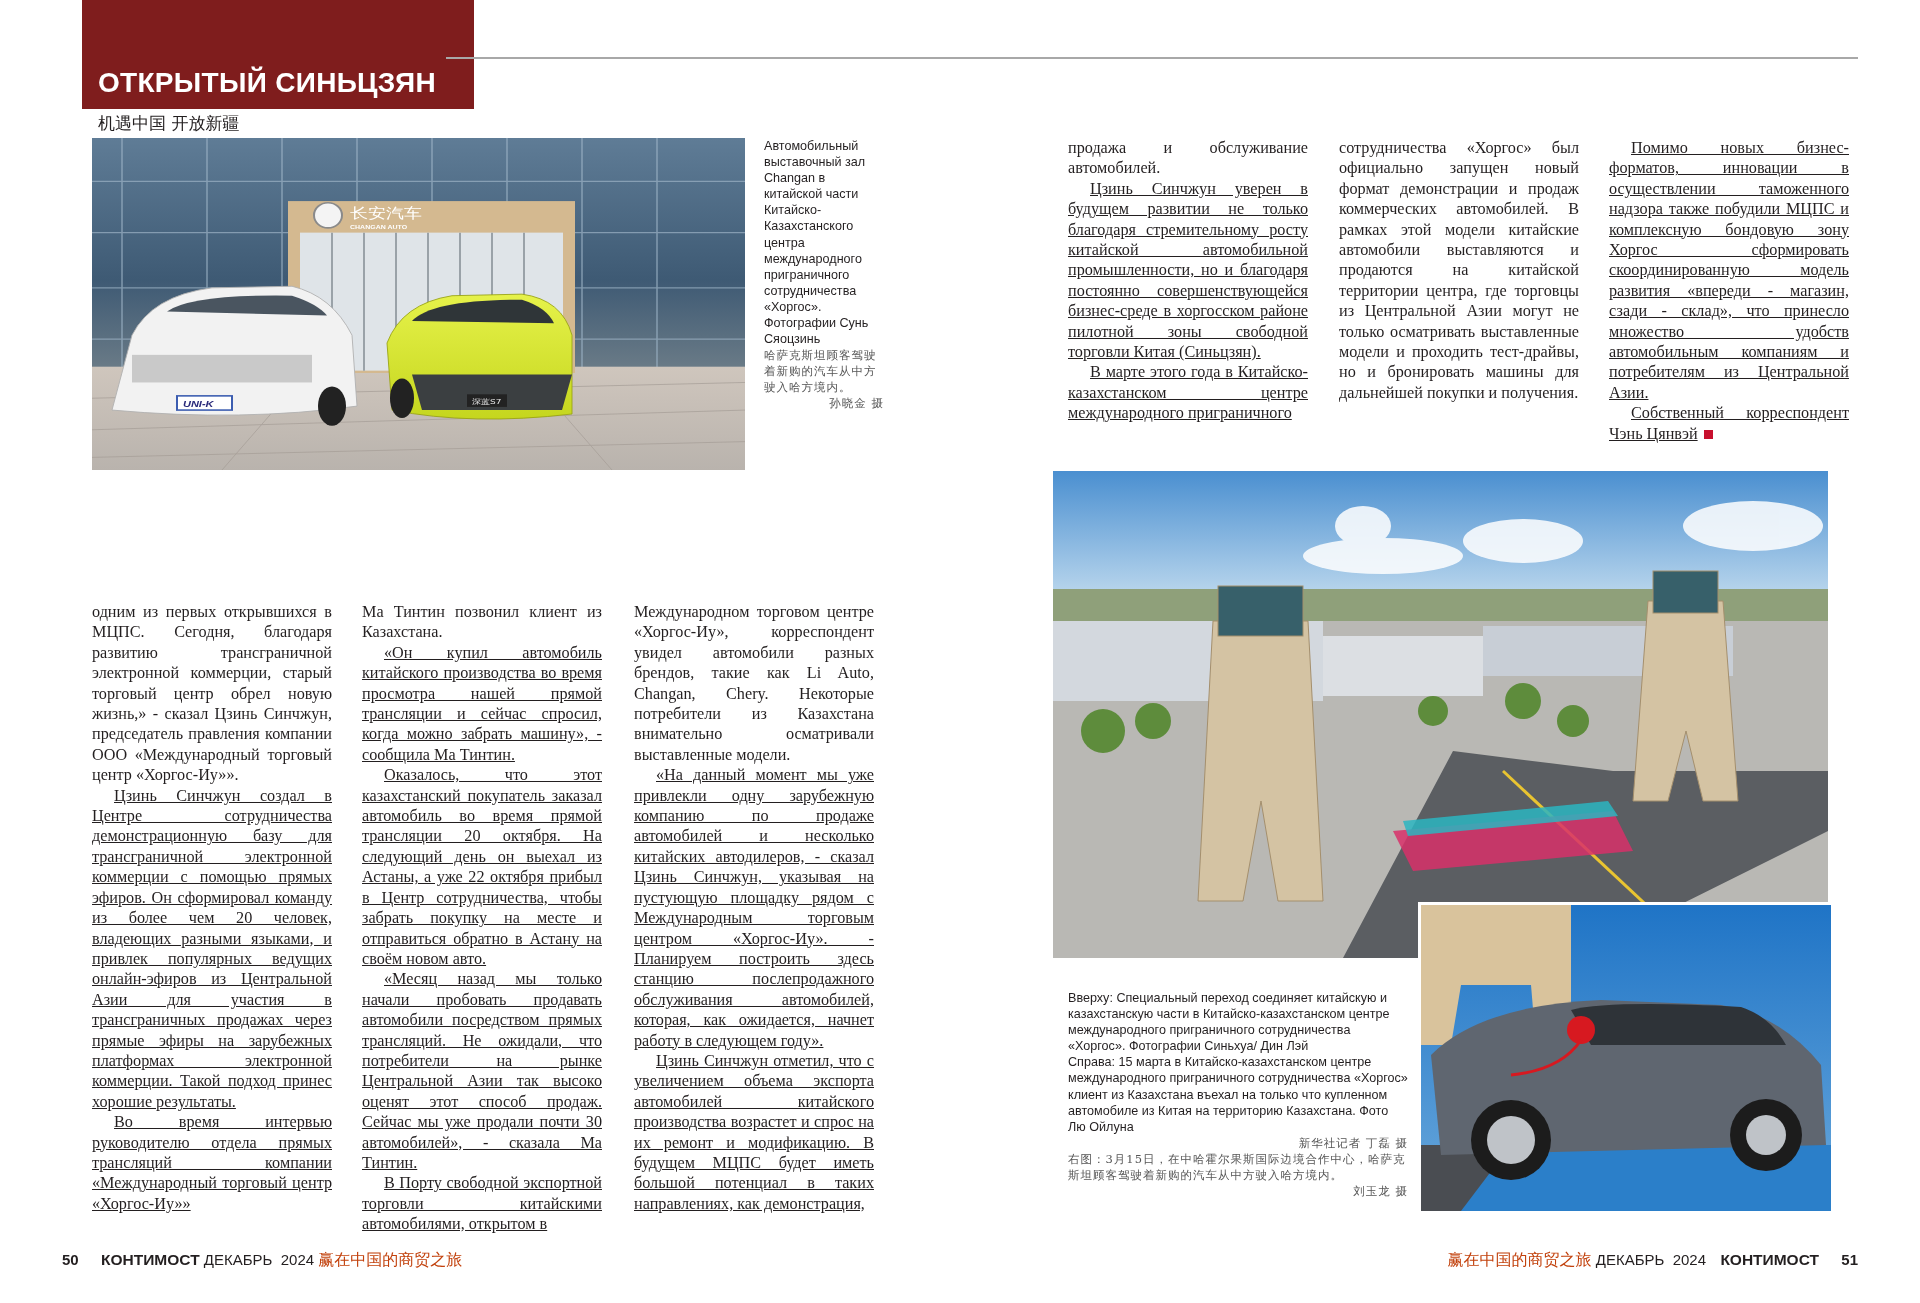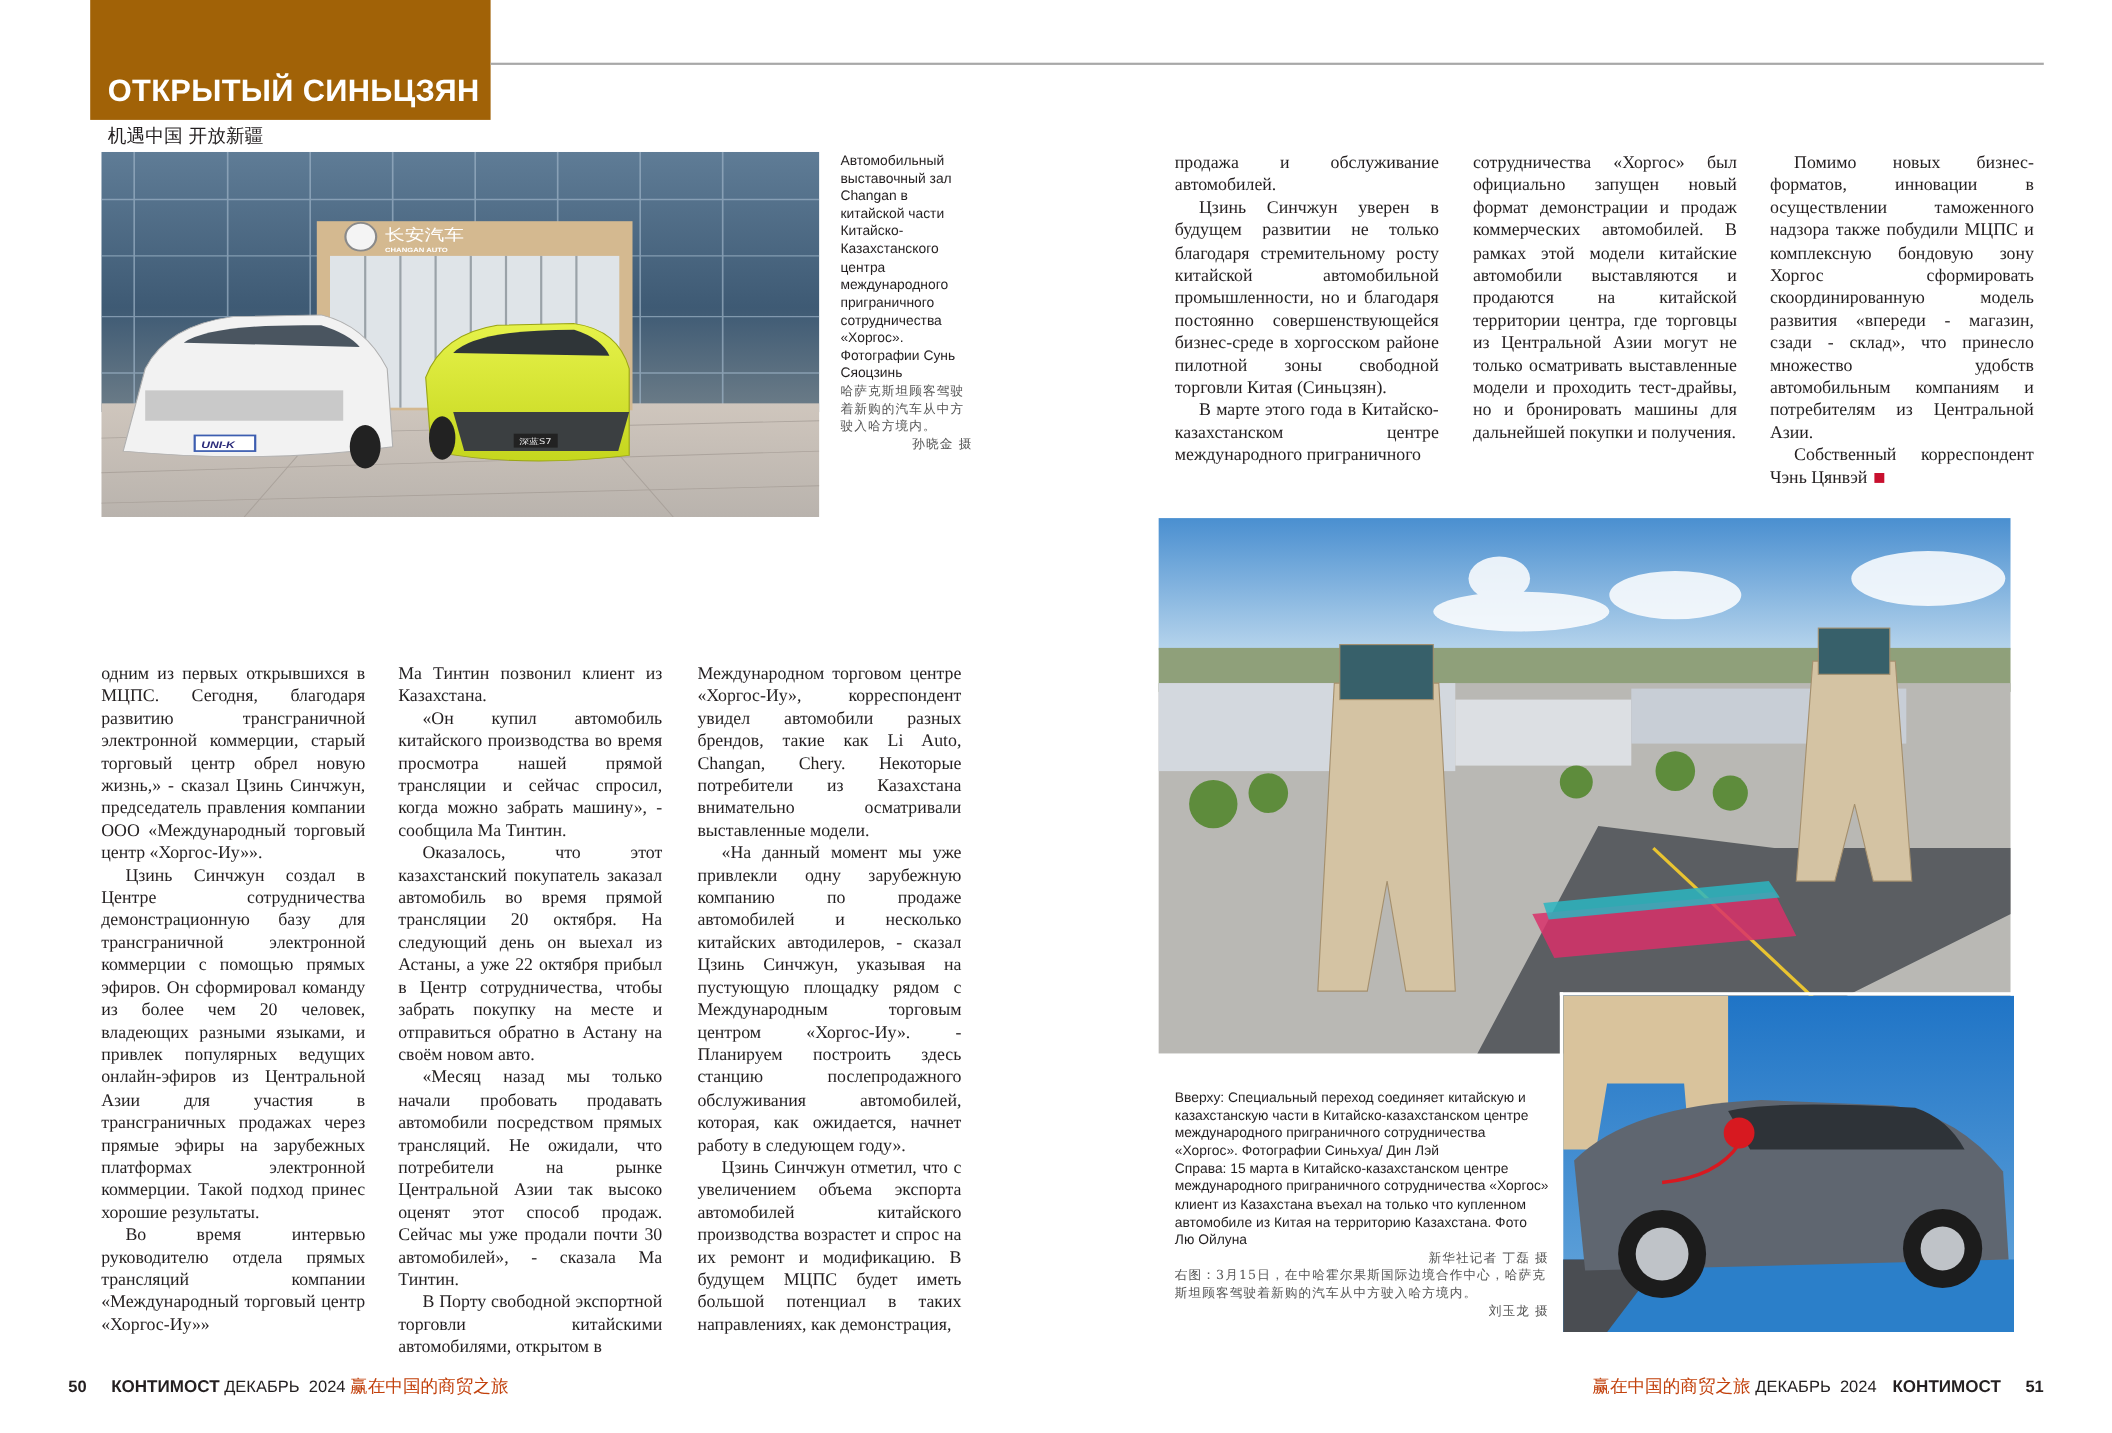--- a/index.html
+++ b/index.html
@@ -1,37 +1,37 @@
 <!DOCTYPE html>
 <html><head>
 <meta charset="utf-8">
 <style>
   html, body { margin: 0; padding: 0; background: #ffffff; }
   body { width: 1920px; height: 1303px; position: relative; overflow: hidden; font-family: "Liberation Serif", serif; color: #231f20; }
   .abs { position: absolute; }
 
   
-  .title-box { left: 82px; top: 0; width: 364px; height: 109px; background: #a16207; }
+  .title-box { left: 82px; top: 0; width: 392px; height: 109px; background: #7f1d1d; }
   .title-text { position: absolute; left: 16px; bottom: 10px; color: #fff; font-family: "Liberation Sans", sans-serif; font-weight: bold; font-size: 28px; letter-spacing: 0.3px; white-space: nowrap; }
   .rule { left: 446px; top: 57px; width: 1412px; height: 2px; background: #a8a8a8; }
   .subtitle { left: 98px; top: 112px; font-family: "DejaVu Sans", sans-serif; font-size: 17px; color: #231f20; }
 
   
   .photo { overflow: hidden; }
   .photo svg { display: block; width: 100%; height: 100%; }
 
   
   .cap-sans { font-family: "Liberation Sans", sans-serif; font-size: 12.6px; line-height: 16.1px; color: #231f20; }
   .cap-cn { font-family: "DejaVu Serif", serif; font-size: 11.5px; line-height: 16px; color: #555; letter-spacing: 1px; }
   .cap-credit { text-align: right; }
 
   
   .col { font-size: 16.2px; line-height: 20.4px; text-align: justify; }
   .col p { margin: 0; text-indent: 0; }
-  .col p.ind { text-indent: 22px; }
+  .col p.ind { text-indent: 22px; text-decoration: underline; }
   .endmark { display: inline-block; width: 9px; height: 9px; background: #c8102e; margin-left: 6px; vertical-align: middle; }
 
   
   .footer { top: 1250px; font-family: "Liberation Sans", sans-serif; font-size: 15px; white-space: nowrap; }
   .footer .num { font-weight: bold; font-size: 15px; }
   .footer .brand { font-weight: bold; font-size: 15.5px; }
   .footer .cn { font-family: "DejaVu Serif", serif; font-size: 16px; color: #c2410c; }
 </style>
 </head>
 <body>

